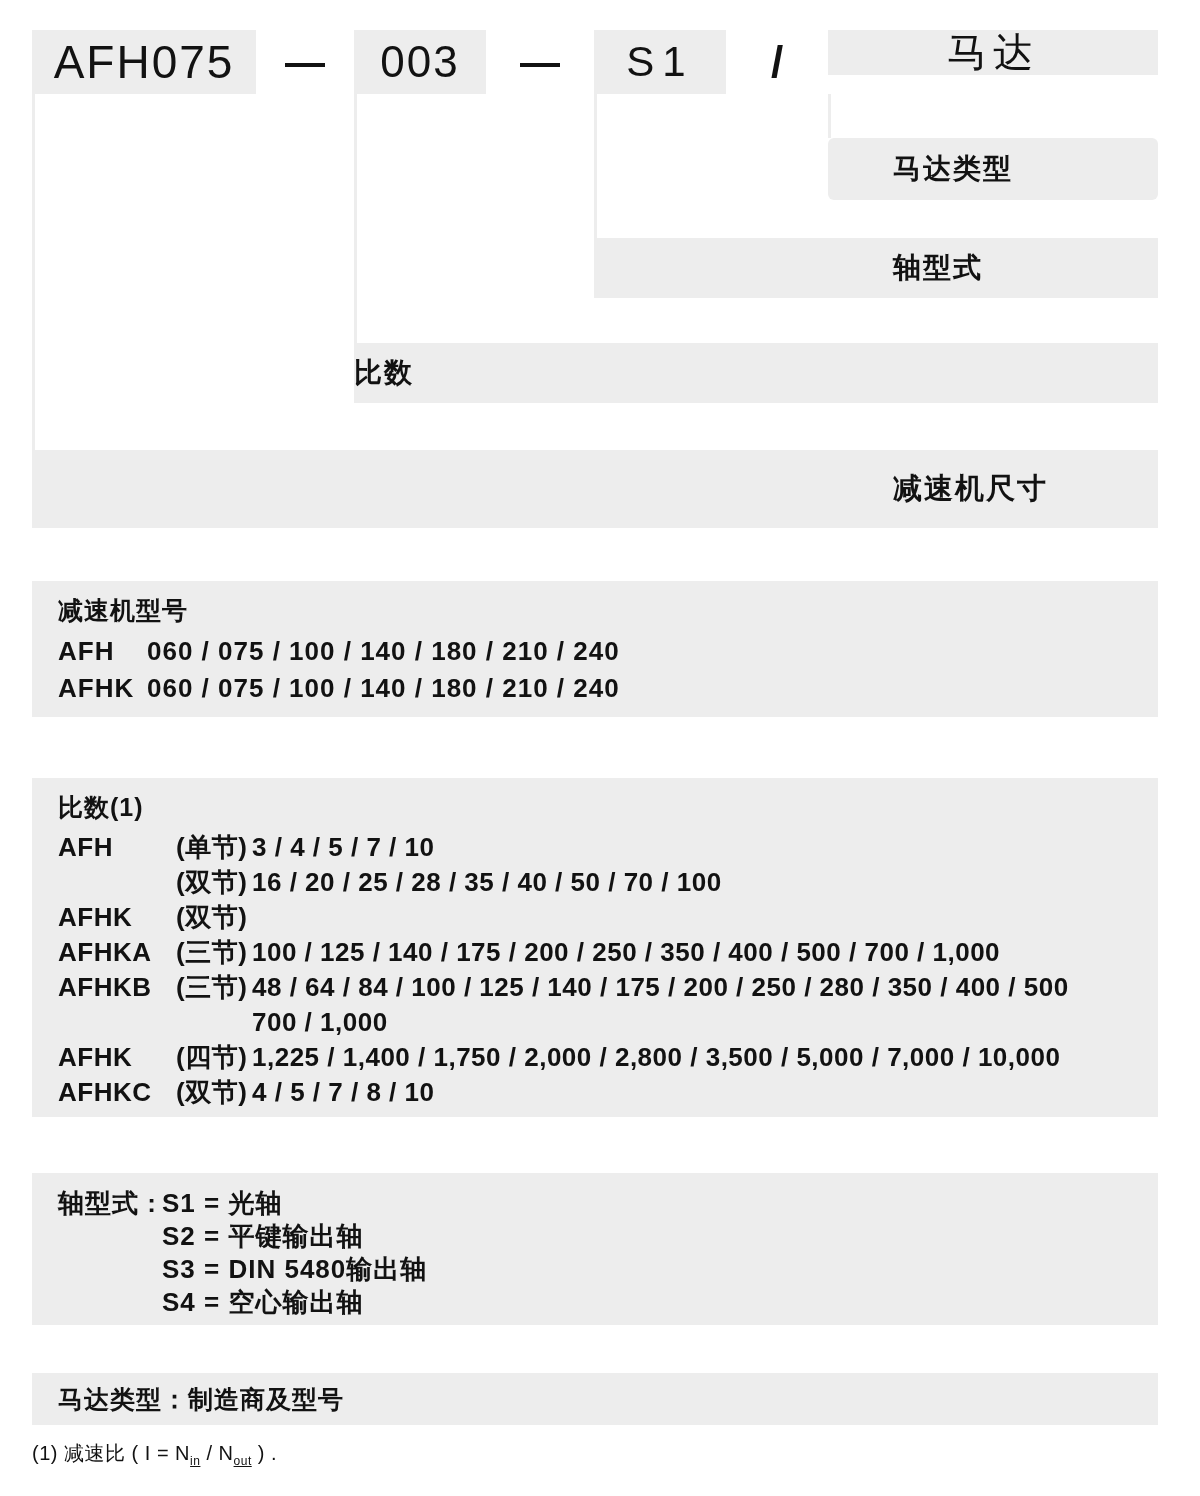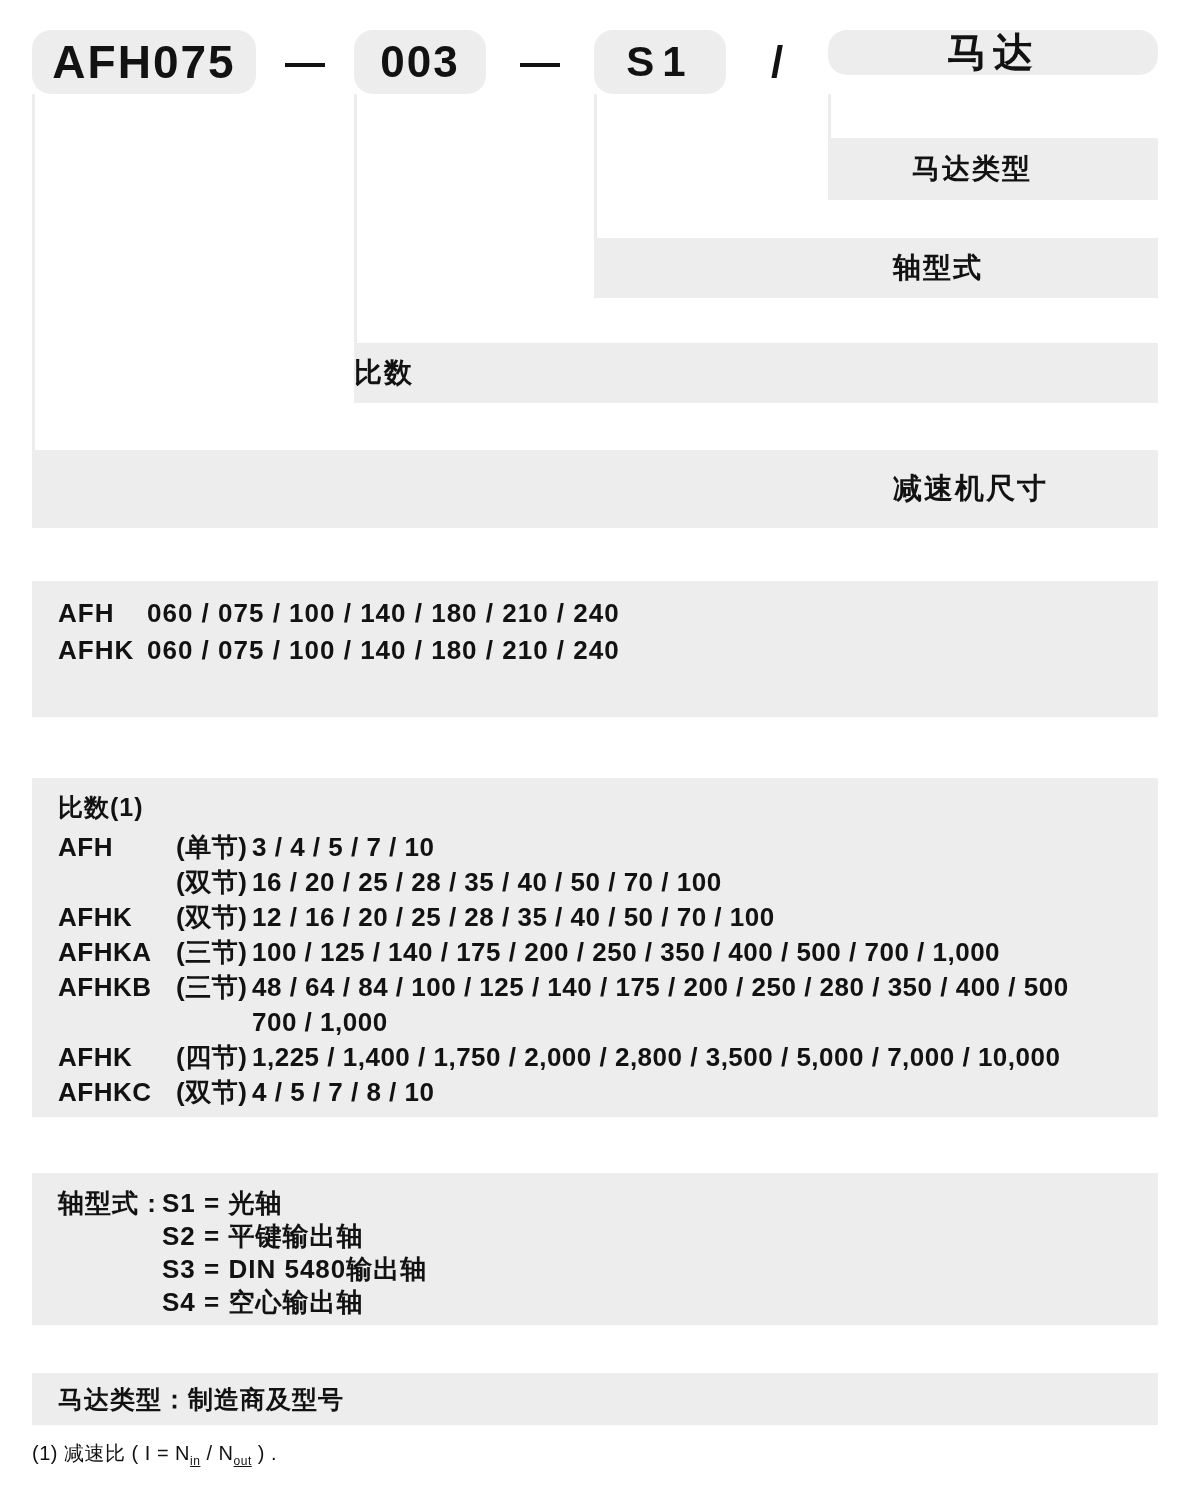--- a/index.html
+++ b/index.html
@@ -10,23 +10,22 @@
     background: #ffffff;
     font-family: "Liberation Sans", sans-serif;
     color: #121212;
     overflow: hidden;
   }
   .gbox { position: absolute; background: #ededed; }
   .seg {
     display: flex;
     align-items: center;
     justify-content: center;
-    font-weight: 700;
+    font-weight: 400;
     letter-spacing: 2px;
-    border-radius: 19px;
   }
   .sep {
     position: absolute;
     display: flex;
     align-items: center;
     justify-content: center;
     font-weight: 700;
     background: transparent;
   }
   .conn { position: absolute; width: 3px; background: #ededed; }
@@ -91,37 +90,38 @@
 
   <div class="sep" style="left:726px; top:30px; width:102px; height:64px; font-size:44px;">/</div>
 
   <div class="gbox seg" style="left:828px; top:30px; width:330px; height:45px; font-size:40px; letter-spacing:6px;">马达</div>
 
   <div class="conn" style="left:32px;  top:94px; height:356px;"></div>
   <div class="conn" style="left:354px; top:94px; height:249px;"></div>
   <div class="conn" style="left:594px; top:94px; height:144px;"></div>
   <div class="conn" style="left:828px; top:94px; height:44px;"></div>
 
-  <div class="labelbar" style="left:828px; top:138px; width:330px; height:62px; padding-left:84px;">
+  <div class="labelbar" style="left:828px; top:138px; width:330px; height:62px; padding-left:65px;border-radius:6px;">
     <span>马达类型</span>
   </div>
 
   <div class="labelbar" style="left:594px; top:238px; width:564px; height:60px; padding-left:299px;">
     <span>轴型式</span>
   </div>
 
   <div class="labelbar" style="left:354px; top:343px; width:804px; height:60px; ">
     <span>比数</span>
   </div>
 
   <div class="labelbar" style="left:32px; top:450px; width:1126px; height:78px; padding-left:861px; font-size:29px;">
     <span>减速机尺寸</span>
   </div>
 
   <div class="tblock" style="top:581px; height:136px;">
+    <div class="blk-title">减速机型号</div>
     <div class="m-row">
       <span class="m-model">AFH</span>
       <span>060 / 075 / 100 / 140 / 180 / 210 / 240</span>
     </div>
     <div class="m-row">
       <span class="m-model">AFHK</span>
       <span>060 / 075 / 100 / 140 / 180 / 210 / 240</span>
     </div>
   </div>
 
@@ -136,21 +136,20 @@
 
     <div class="r-row">
       <span class="r-model"></span>
       <span class="r-tier">(双节)</span>
       <span class="r-values"><span>16 / 20 / 25 / 28 / 35 / 40 / 50 / 70 / 100</span></span>
     </div>
 
     <div class="r-row">
       <span class="r-model">AFHK</span>
       <span class="r-tier">(双节)</span>
-      <span class="r-values"><span>12 / 16 / 20 / 25 / 28 / 35 / 40 / 50 / 70 / 100</span></span>
     </div>
 
     <div class="r-row">
       <span class="r-model">AFHKA</span>
       <span class="r-tier">(三节)</span>
       <span class="r-values"><span>100 / 125 / 140 / 175 / 200 / 250 / 350 / 400 / 500 / 700 / 1,000</span></span>
     </div>
 
     <div class="r-row">
       <span class="r-model">AFHKB</span>

